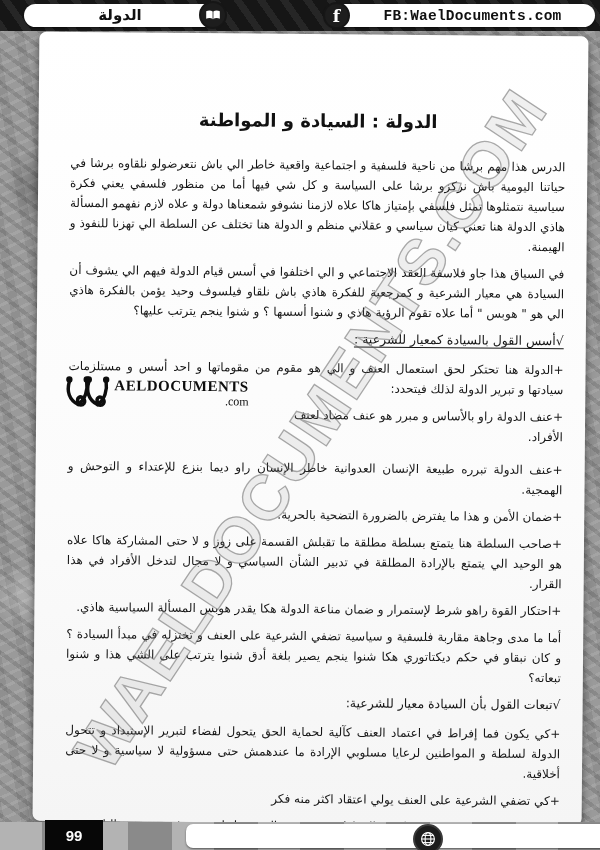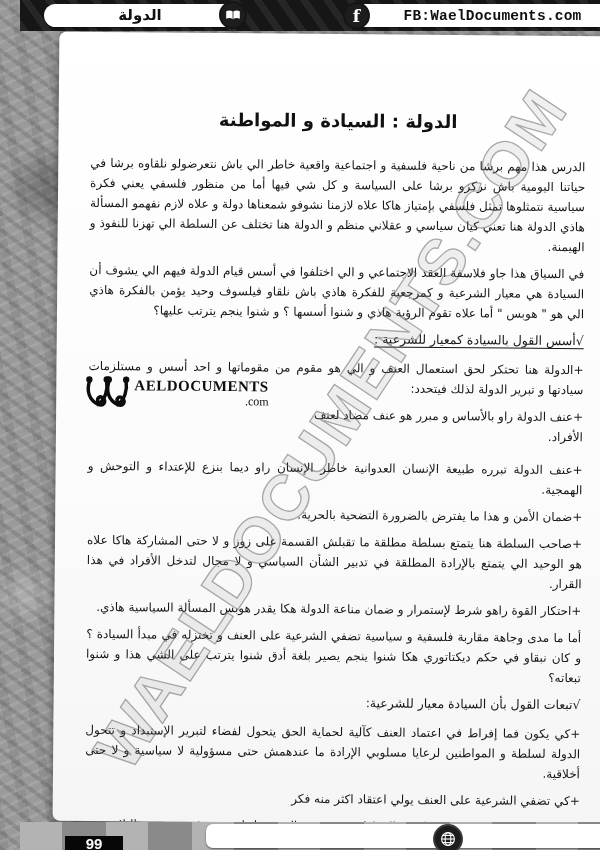--- a/index.html
+++ b/index.html
@@ -8,21 +8,21 @@
     font-family:"DejaVu Sans",sans-serif;
     background-color:#9a9a9a;
     background-image:
       radial-gradient(circle at 8% 22%, rgba(0,0,0,.20) 0 14px, transparent 42px),
       radial-gradient(circle at 96% 12%, rgba(0,0,0,.16) 0 10px, transparent 36px),
       radial-gradient(circle at 4% 70%, rgba(255,255,255,.18) 0 8px, transparent 30px),
       repeating-linear-gradient(37deg, rgba(30,30,30,.14) 0 4px, transparent 4px 13px),
       repeating-linear-gradient(-24deg, rgba(255,255,255,.10) 0 3px, transparent 3px 10px),
       repeating-linear-gradient(80deg, rgba(0,0,0,.07) 0 9px, transparent 9px 26px);
   }
-  .stage{position:absolute;inset:0;margin-left:20px;}
+  .stage{position:absolute;inset:0;}
 
   
   .topbar{
     position:absolute;left:0;top:0;width:600px;height:31px;
     background-color:#161616;
     background-image:repeating-linear-gradient(55deg, rgba(255,255,255,.07) 0 7px, transparent 7px 19px);
     z-index:30;
   }
   .pill{position:absolute;background:#fff;border-radius:13px;box-shadow:0 1px 2px rgba(0,0,0,.5);}
   .title-pill{left:24px;top:4px;width:192px;height:23px;display:flex;align-items:center;justify-content:center;}
@@ -82,21 +82,21 @@
   
   .bottombar{
     position:absolute;left:0;bottom:0;width:600px;height:28px;z-index:30;
     background-color:#8d8d8d;
     background-image:
       radial-gradient(ellipse at 52% 40%, rgba(20,20,20,.55) 0 9px, transparent 26px),
       repeating-linear-gradient(90deg, #b3b3b3 0 42px, #8a8a8a 42px 86px),
       linear-gradient(180deg, rgba(0,0,0,.25), rgba(0,0,0,0));
   }
   .page-badge{
-    position:absolute;left:45px;bottom:0;width:58px;height:14px;background:#070707;
+    position:absolute;left:45px;bottom:0;width:58px;height:30px;background:#070707;
     display:flex;align-items:center;justify-content:center;
     color:#fff;font-family:"Liberation Sans",sans-serif;font-weight:700;font-size:15px;
   }
   .footer-pill{
     left:186px;bottom:2px;width:491px;height:24px;border-radius:7px;
     display:flex;align-items:center;gap:7px;padding-right:6px;box-sizing:border-box;flex-direction:column;
   }
   .globe-circle{width:30px;height:30px;margin-left:-2px;border:2px solid #3a3a3a;box-sizing:border-box;}
   .site{font-family:"Liberation Sans",sans-serif;font-weight:700;font-size:14.5px;color:#0e0e0e;}
   .phone-circle{width:28px;height:28px;border:2px solid #3a3a3a;box-sizing:border-box;margin-left:4px;}

